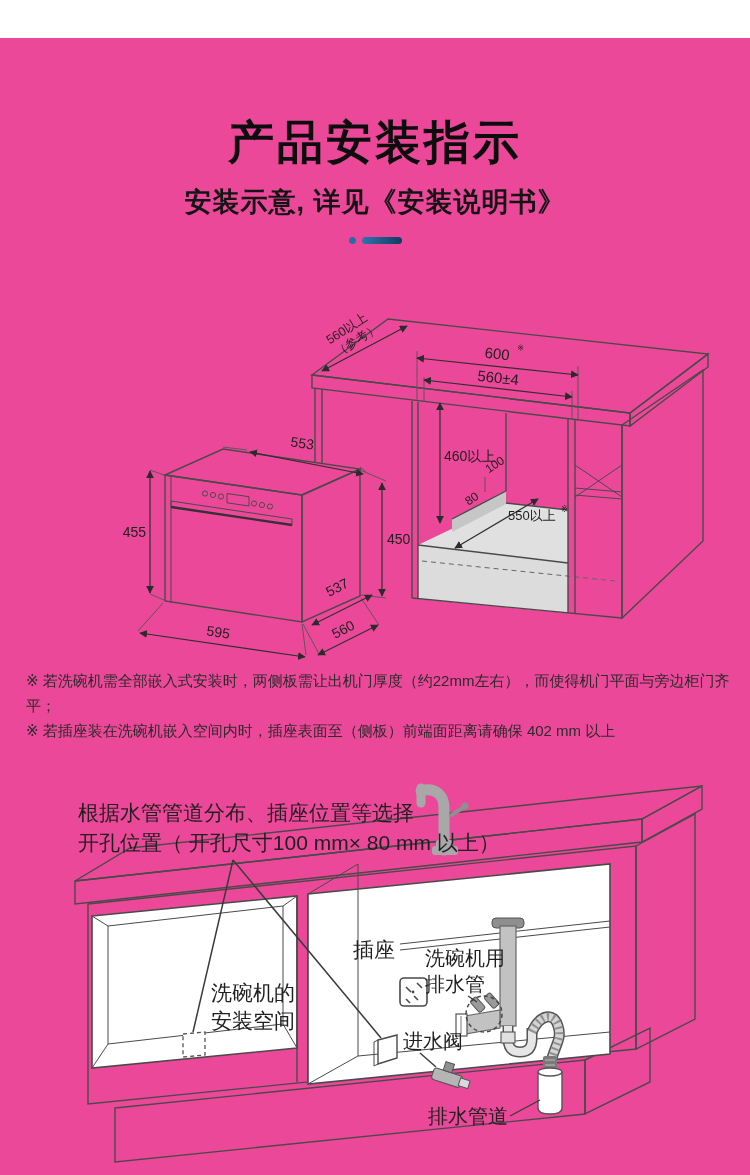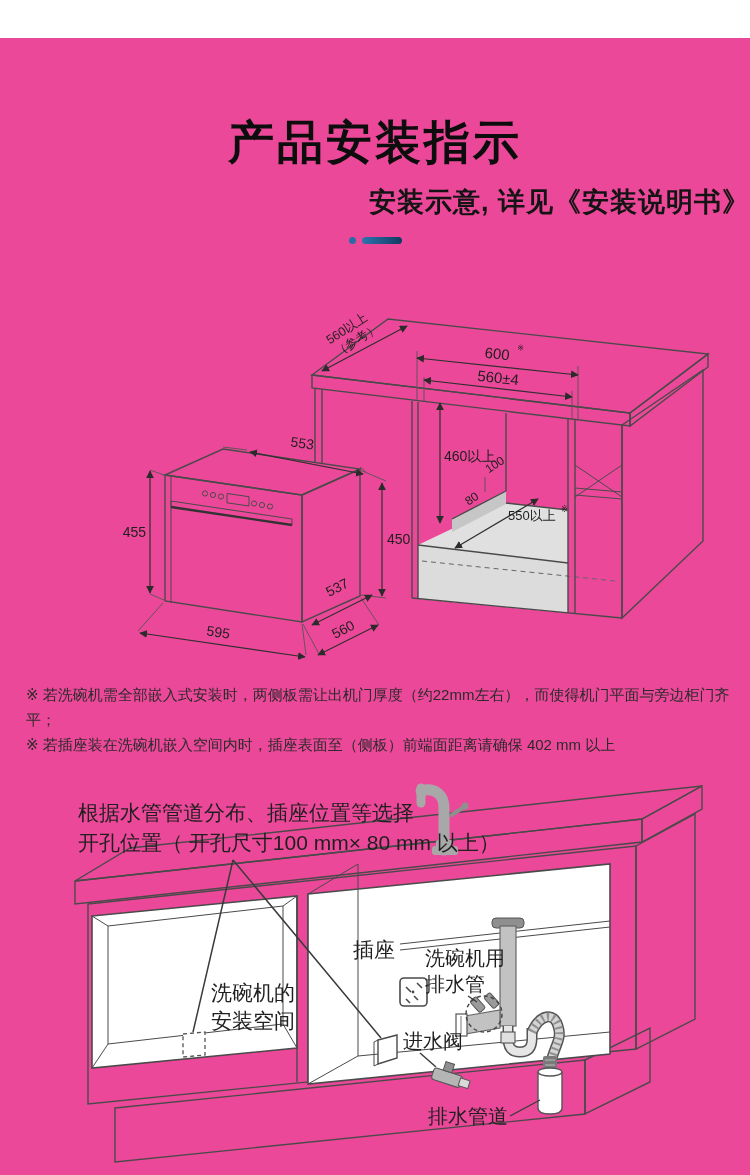--- a/index.html
+++ b/index.html
@@ -1,25 +1,25 @@
 <!DOCTYPE html>
 <html><head>
 <meta charset="utf-8">
 <style>
   html,body{margin:0;padding:0;background:#fff;}
   .page{position:relative;width:750px;height:1175px;background:#ec4899;overflow:hidden;
         font-family:"Liberation Sans","DejaVu Sans",sans-serif;color:#111;margin-top:38px;}
   .abs{position:absolute;}
   .hdr{position:absolute;top:0;left:0;width:750px;text-align:center;}
   .title{margin:0;padding-top:74px;font-size:46px;font-weight:800;letter-spacing:3px;color:#0d0d0d;}
-  .subtitle{margin:10px 0 0 0;font-size:27px;font-weight:700;letter-spacing:1px;color:#141414;text-align:right;}
+  .subtitle{margin:10px 0 0 0;font-size:27px;font-weight:700;letter-spacing:1px;color:#141414;}
   .divider{margin:16px auto 0 auto;width:60px;height:8px;display:flex;align-items:center;justify-content:center;gap:6px;}
   .divider .dot{width:7px;height:7px;border-radius:50%;background:#2a6ba6;}
   .divider .bar{width:40px;height:7px;border-radius:4px;background:linear-gradient(90deg,#2f74ad,#123a63);}
-  .notes{position:absolute;left:26px;top:644px;width:706px;font-size:15px;line-height:25px;color:#2b2b2b;}
+  .notes{position:absolute;left:26px;top:630px;width:706px;font-size:15px;line-height:25px;color:#2b2b2b;}
   .notes p{margin:0;}
   svg text{font-family:"Liberation Sans","DejaVu Sans",sans-serif;fill:#1f1f1f;}
   .ln{stroke:#4a4a4a;stroke-width:1.4;fill:none;}
   .lnt{stroke:#4a4a4a;stroke-width:1;fill:none;}
   .dim{stroke:#2f2f2f;stroke-width:1.2;fill:none;}
   .ext{stroke:#555;stroke-width:0.9;fill:none;}
   .dash{stroke:#666;stroke-width:1;fill:none;stroke-dasharray:5 4;}
 </style>
 </head>
 <body>

